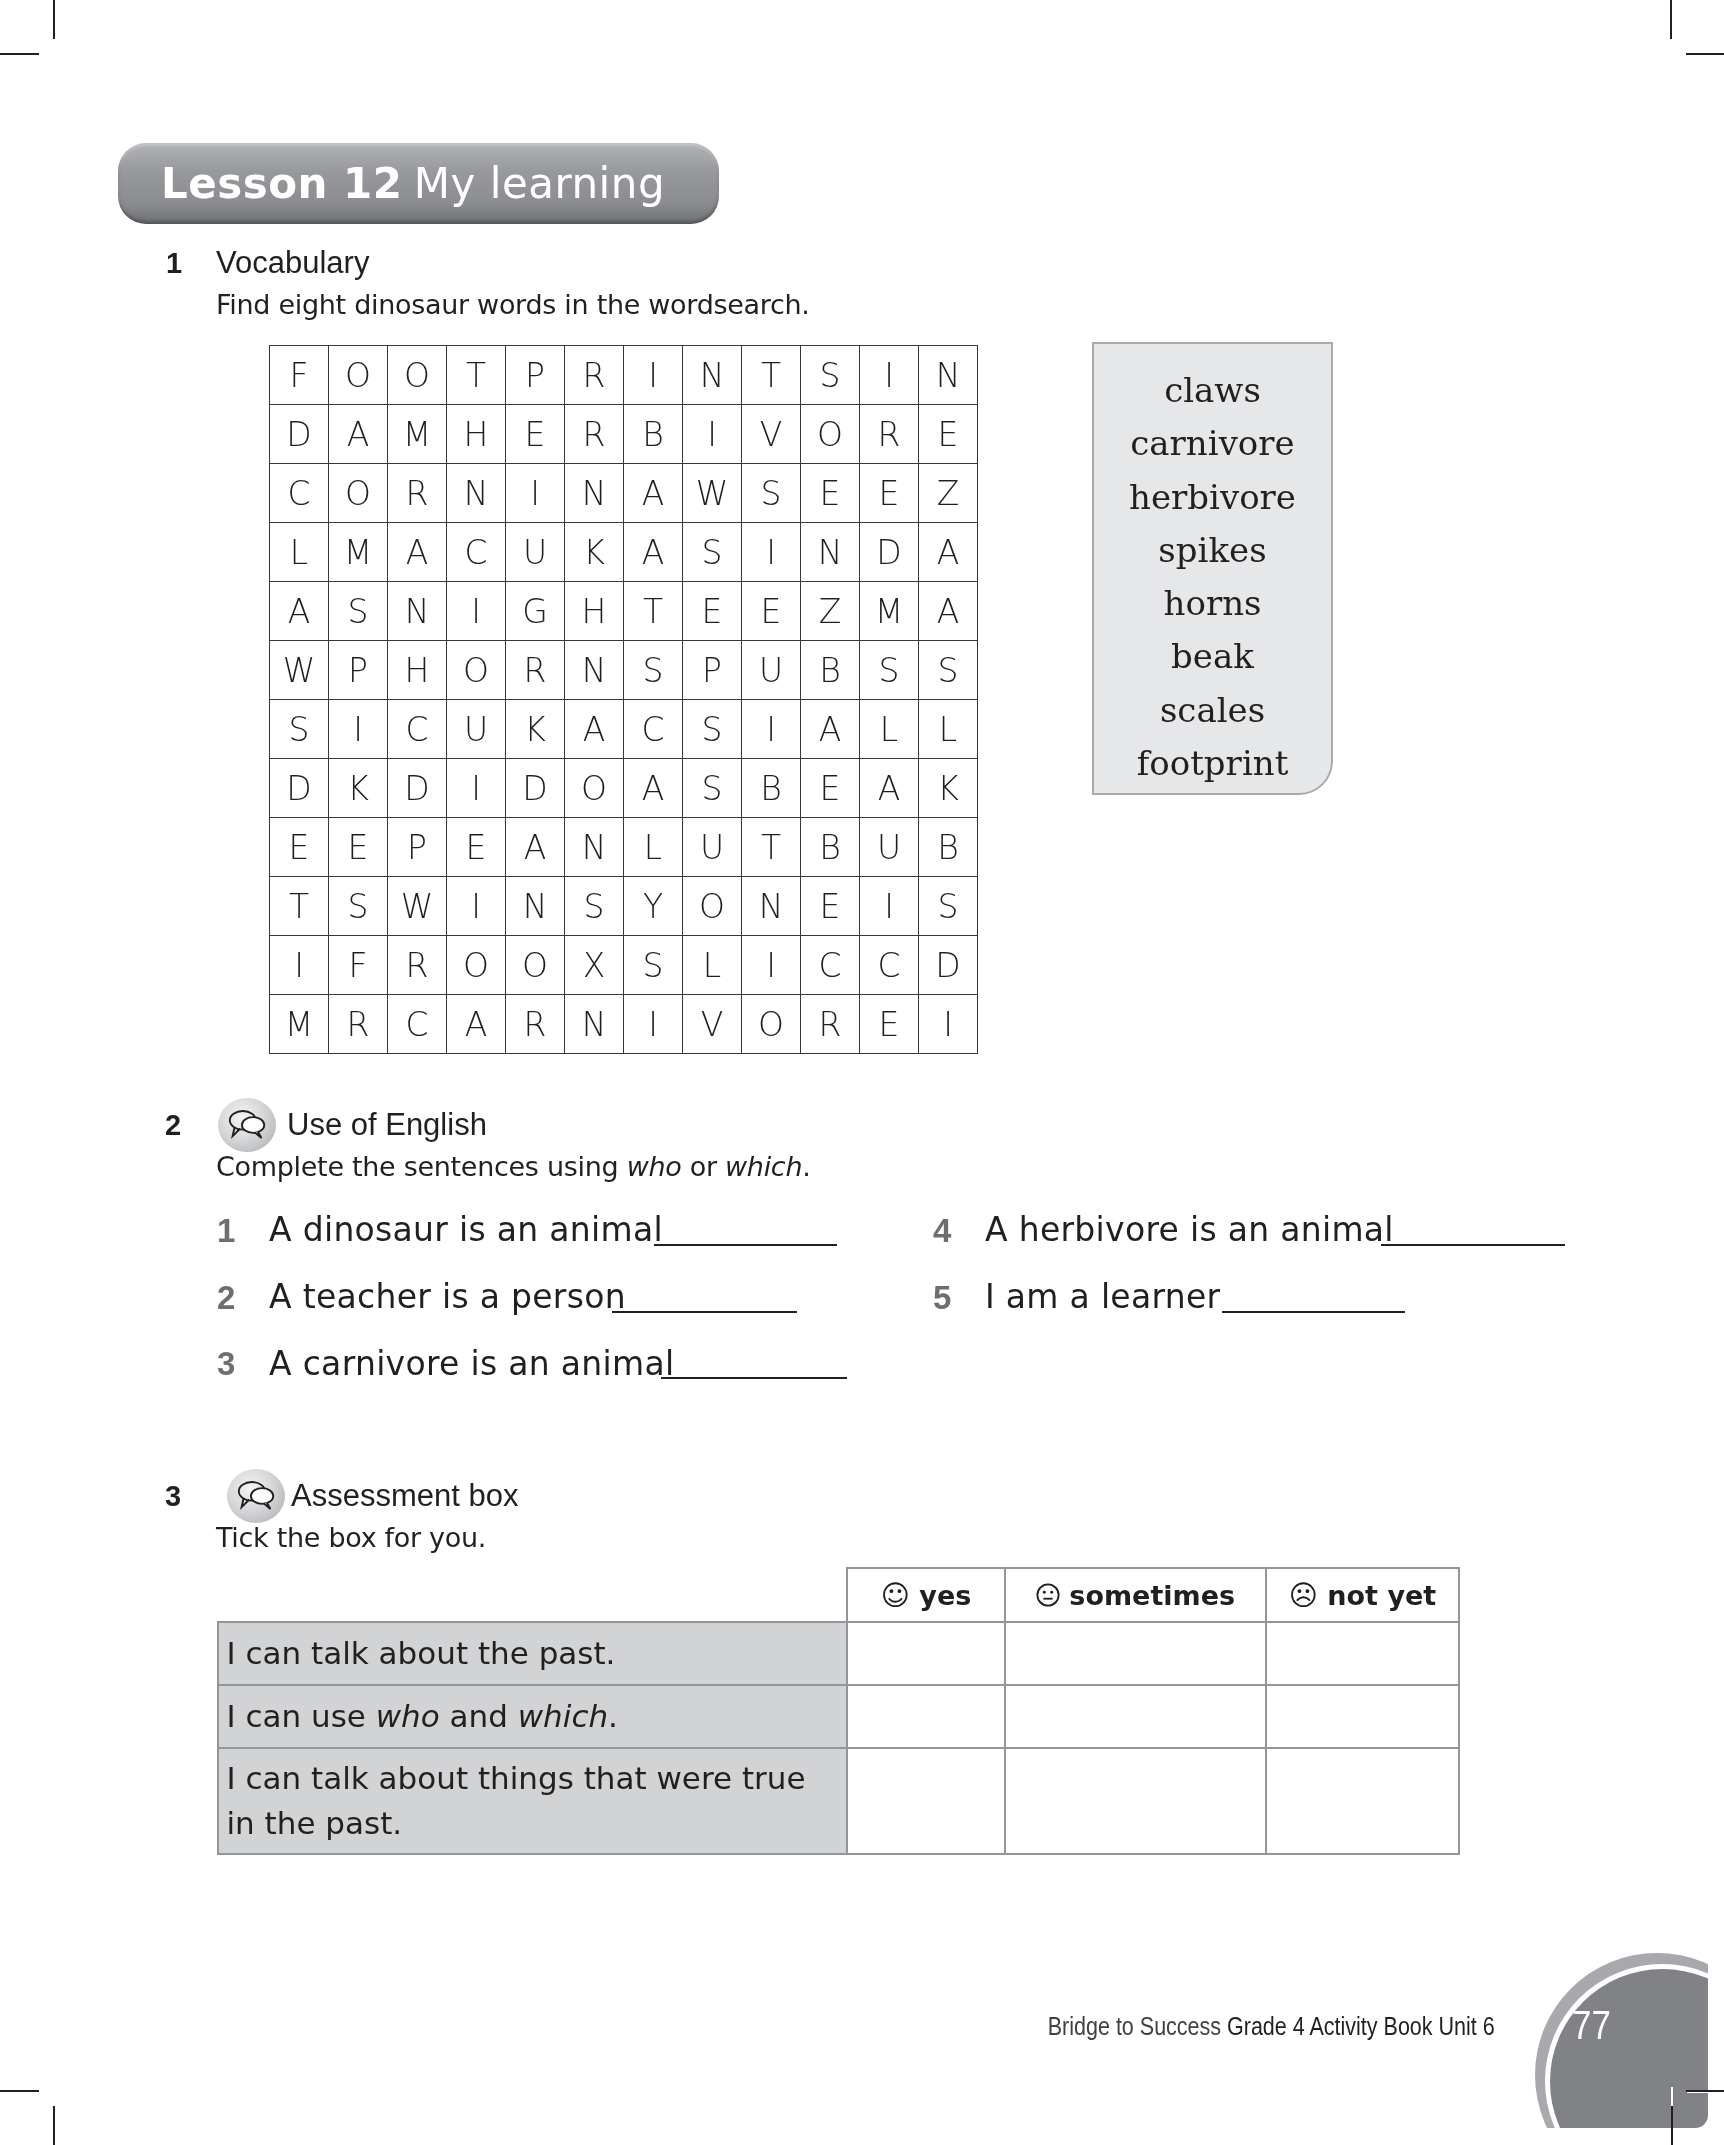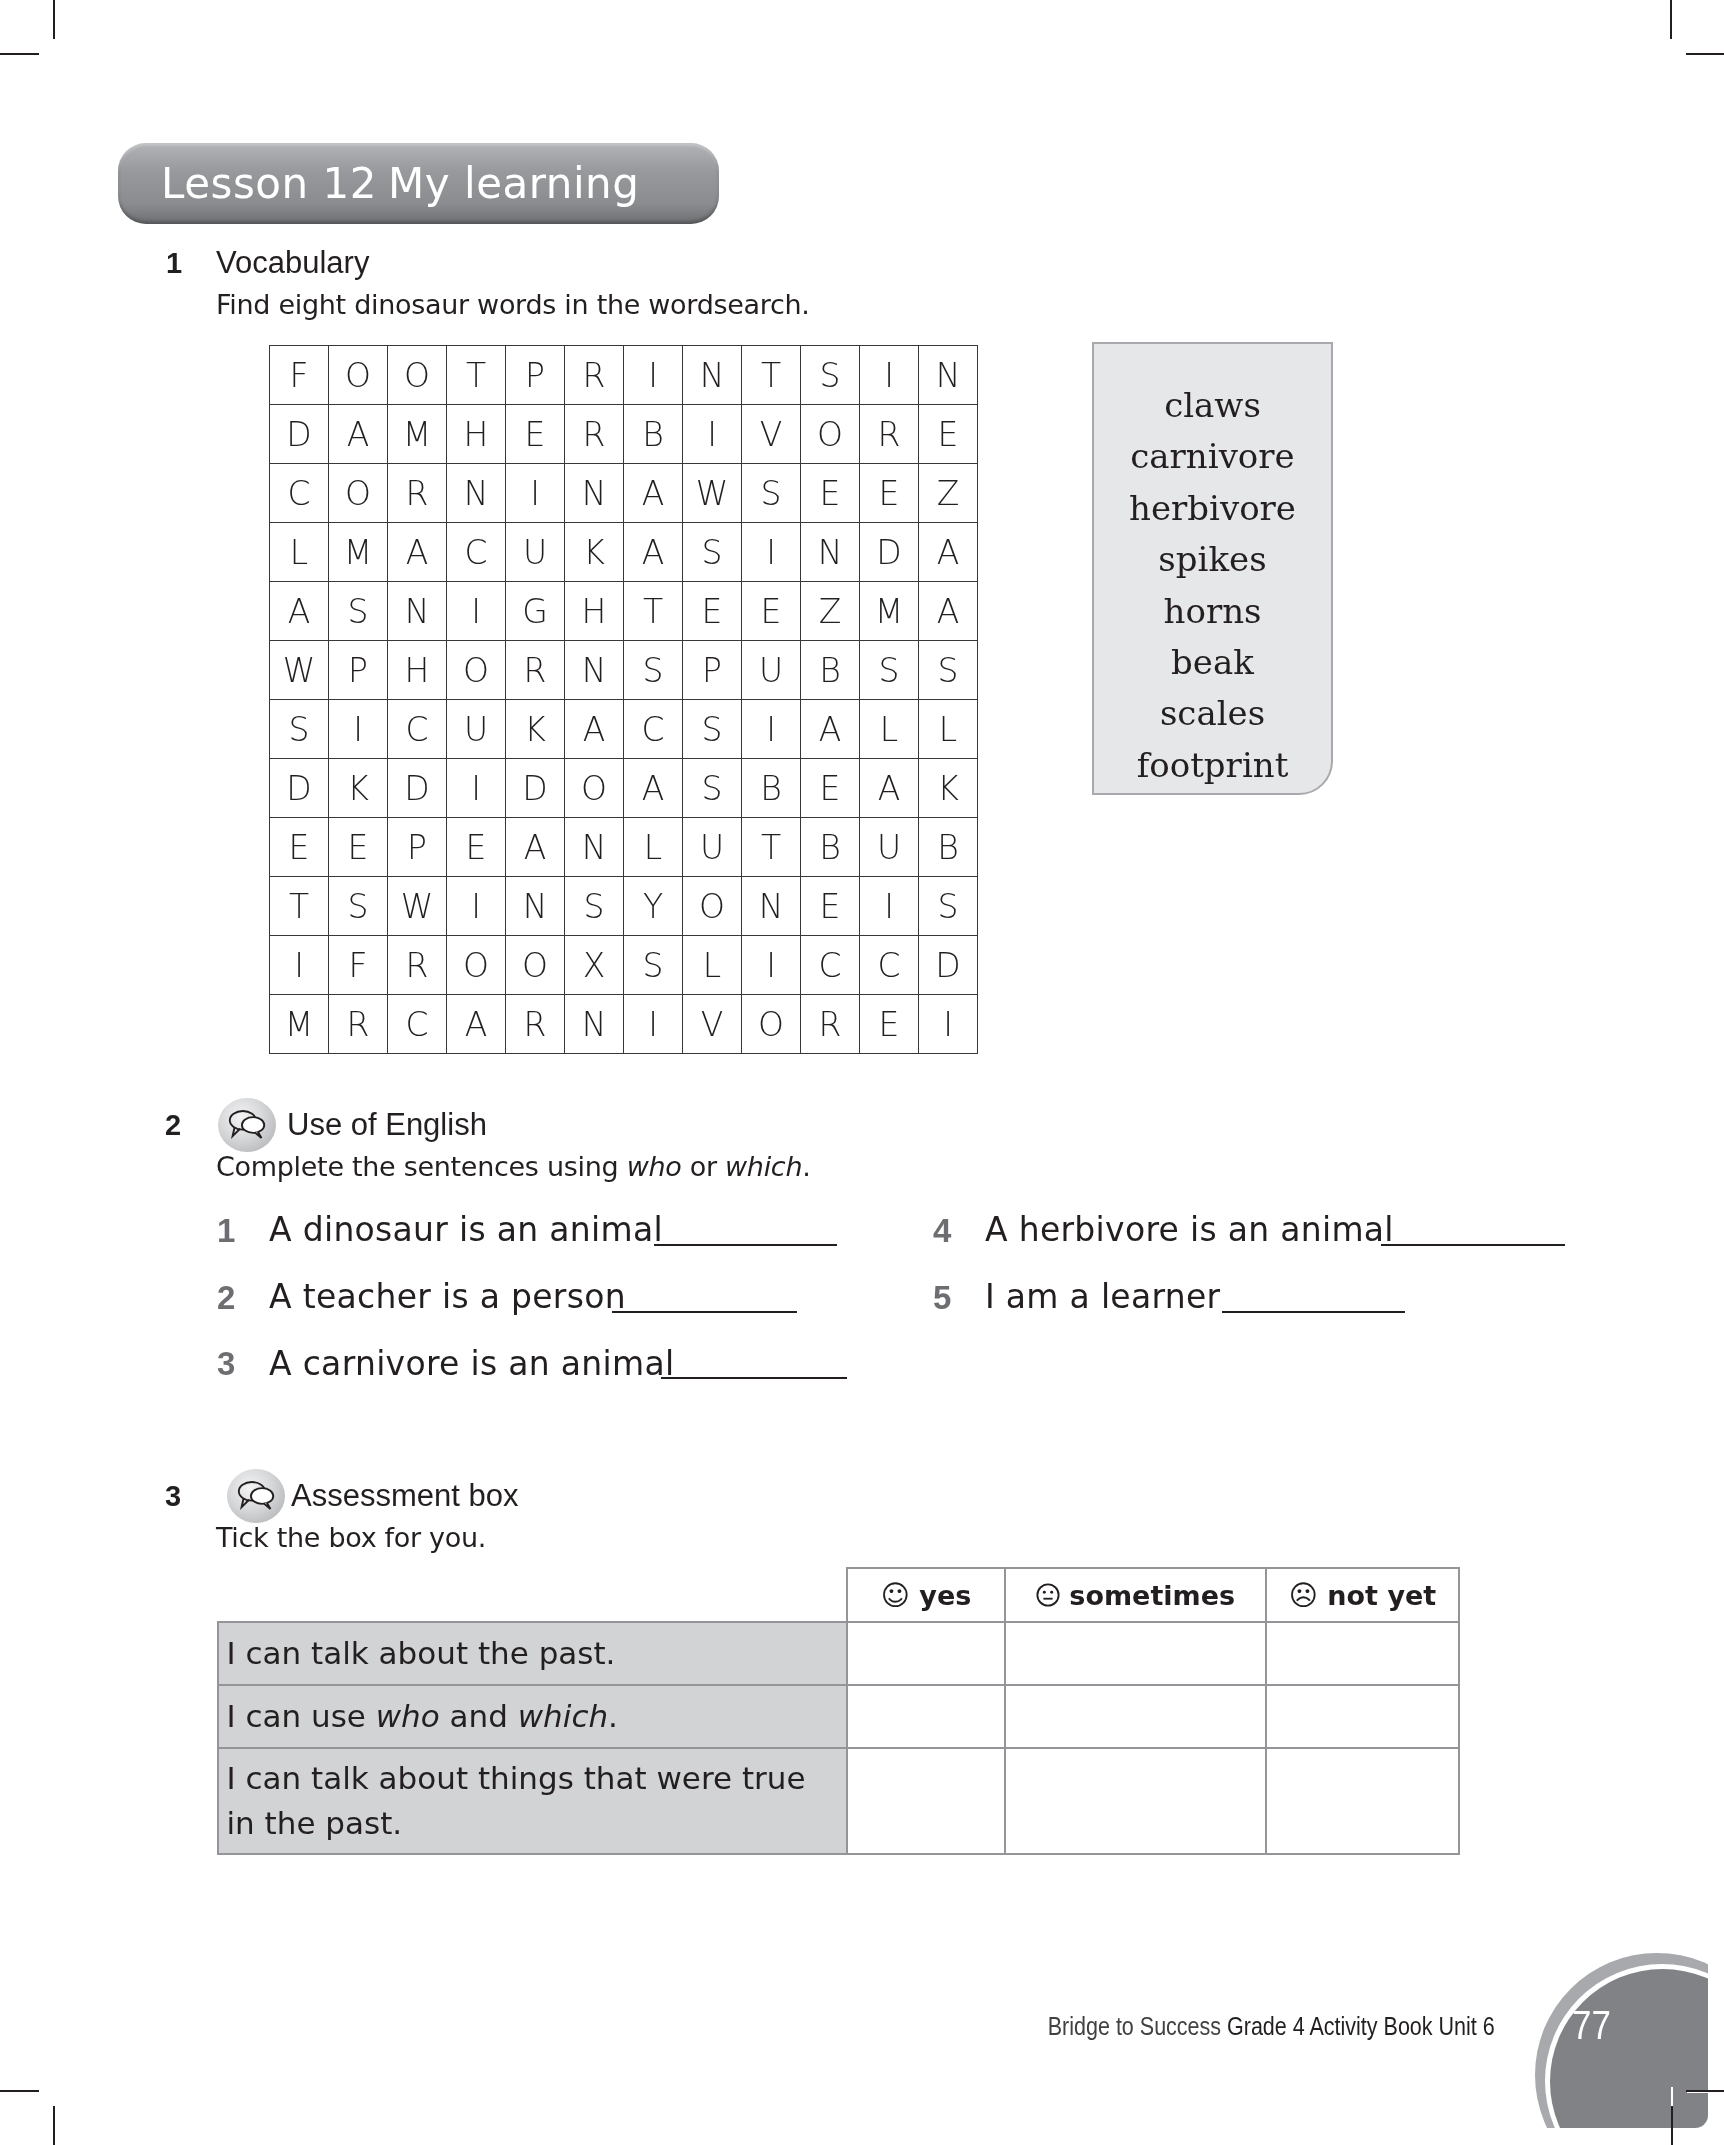--- a/index.html
+++ b/index.html
@@ -7,35 +7,35 @@
          font-family: "DejaVu Sans", sans-serif; }
   .abs { position: absolute; }
   .crop { position: absolute; background: #231f20; }
 
   
   .banner { left: 118px; top: 143px; width: 601px; height: 81px; border-radius: 28px;
     background: linear-gradient(180deg, #b1b3b6 0%, #97999c 35%, #8a8c8f 75%, #6d6f72 100%);
     box-shadow: inset 0 -2.8px 3.7px rgba(0,0,0,0.25), inset 0 2.8px 2.8px rgba(255,255,255,0.25);
     display: flex; align-items: center; padding-left: 43px; box-sizing: border-box; }
   .banner span { color: #ffffff; font-family: "DejaVu Sans", sans-serif; font-size: 42px; letter-spacing: 0.5px; line-height: 1; }
-  .banner .b { font-weight: normal; margin-right: 11.2px; }
+  .banner .b { font-weight: bold; margin-right: 11.2px; }
 
   .sec-num { font-family: "Liberation Sans", sans-serif; font-weight: bold; font-size: 29px; color: #231f20; }
   .sec-title { font-family: "Liberation Sans", sans-serif; font-weight: normal; font-size: 31px; color: #231f20; }
   .instr { font-family: "DejaVu Sans", sans-serif; font-size: 27px; color: #231f20; letter-spacing: -0.3px; }
   .instr i { font-style: italic; }
 
   
   .grid { left: 269px; top: 345px; display: grid; grid-template-columns: repeat(12, 59px); grid-template-rows: repeat(12, 59px);
     border-left: 1.9px solid #3a3536; border-top: 1.9px solid #3a3536; }
   .cell { border-right: 1.9px solid #3a3536; border-bottom: 1.9px solid #3a3536; display: flex; align-items: center; justify-content: center;
     font-family: "DejaVu Sans", sans-serif; font-size: 33px; font-weight: 300; color: #231f20; box-sizing: border-box; }
 
   .wordbox { left: 1092px; top: 342px; width: 241px; height: 453px; background: #e6e7e8; border: 2.8px solid #a7a9ac;
-    border-bottom-right-radius: 34px; box-sizing: border-box; display: flex; flex-direction: column; align-items: center; padding-top: 38px; }
+    border-bottom-right-radius: 34px; box-sizing: border-box; display: flex; flex-direction: column; align-items: center; padding-top: 23px; }
   .wordbox div { font-family: "DejaVu Serif", serif; font-size: 34px; color: #231f20; height: 59px; line-height: 47px; }
 
   
   .speech { width: 58px; height: 54px; border-radius: 50%;
     background: radial-gradient(circle at 40% 35%, #f4f4f5 0%, #d6d7d9 45%, #a7a9ac 100%); display: flex; align-items: center; justify-content: center; }
 
   
   .snum { font-family: "Liberation Sans", sans-serif; font-weight: bold; font-size: 33px; color: #6d6e71; }
   .stext { font-family: "DejaVu Sans", sans-serif; font-size: 33px; color: #231f20; letter-spacing: 0.3px; white-space: nowrap; }
   .blank { position: absolute; height: 0; border-top: 2.3px solid #231f20; }

